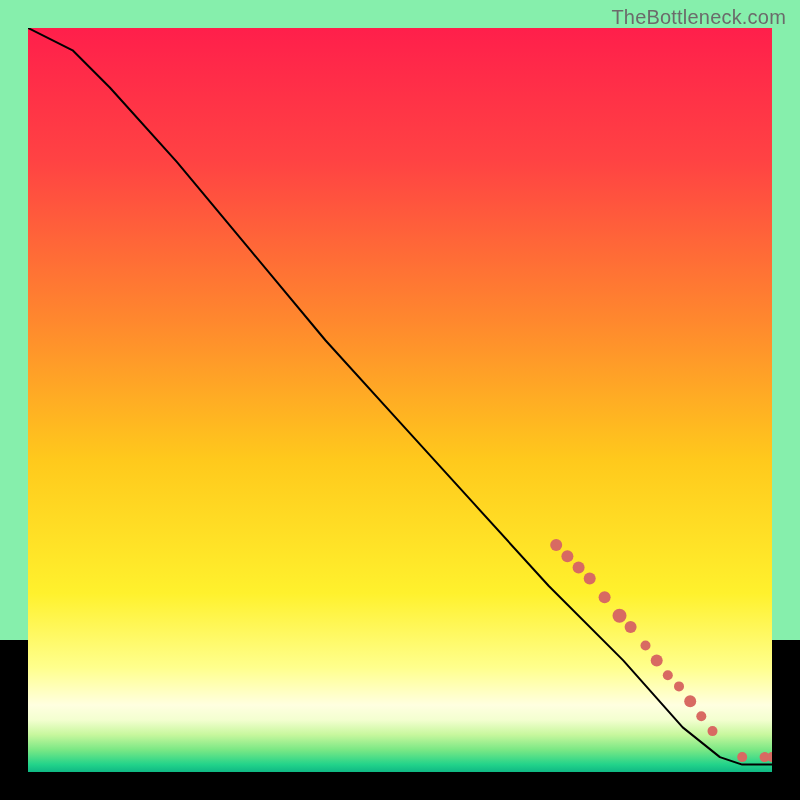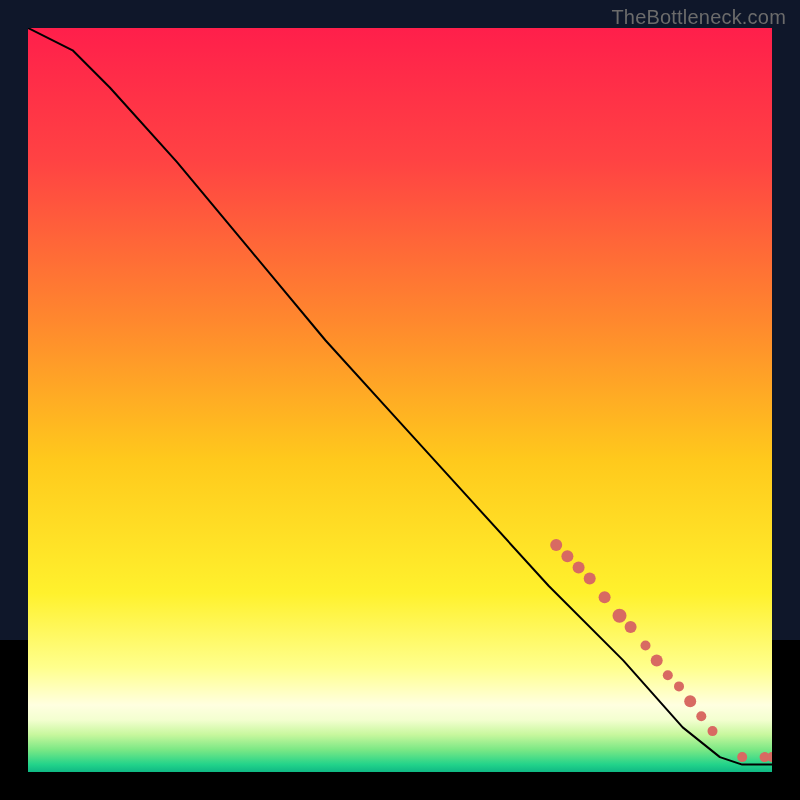--- a/index.html
+++ b/index.html
@@ -10,21 +10,21 @@
     background: #000;
     overflow: hidden;
     font-family: Arial, Helvetica, sans-serif;
   }
   .frame {
     position: absolute;
     top: 0;
     left: 0;
     width: 800px;
     height: 640px;
-    background: #0f172a;
+    background: #86efac;
   }
   .plot-clip {
     position: absolute;
     left: 28px;
     top: 28px;
     width: 744px;
     height: 744px;
     overflow: hidden;
     background: #000;
   }

